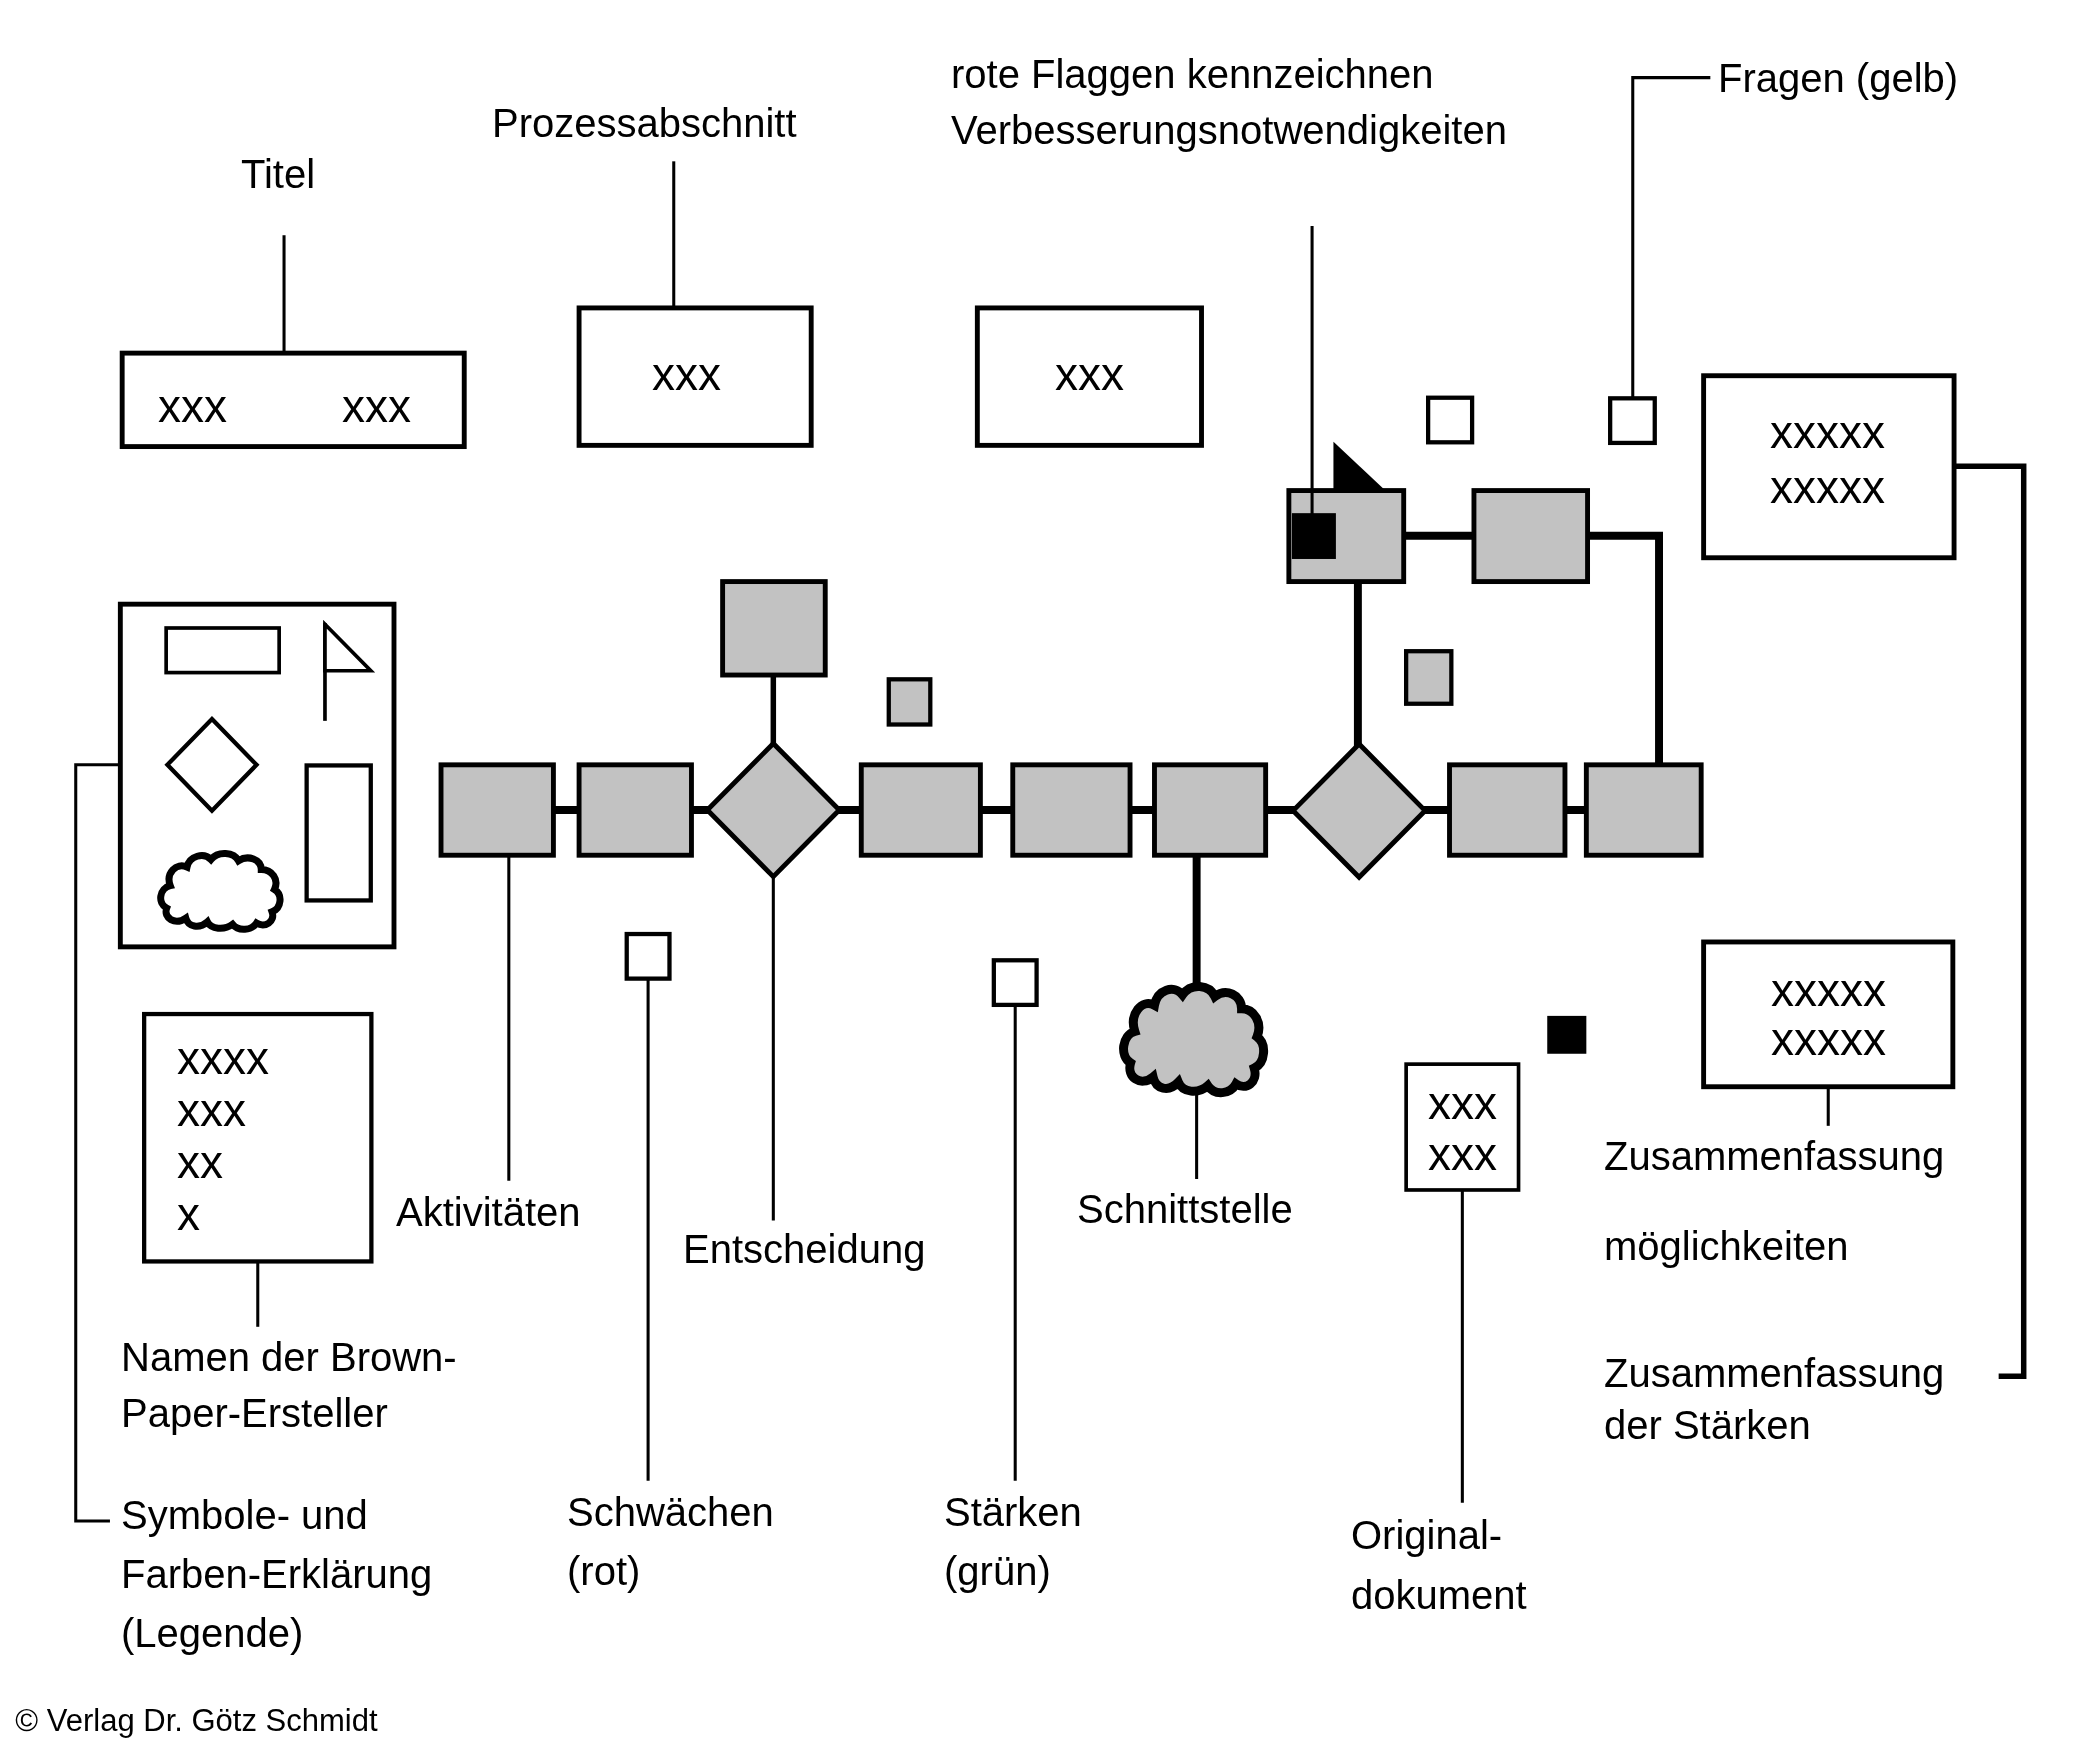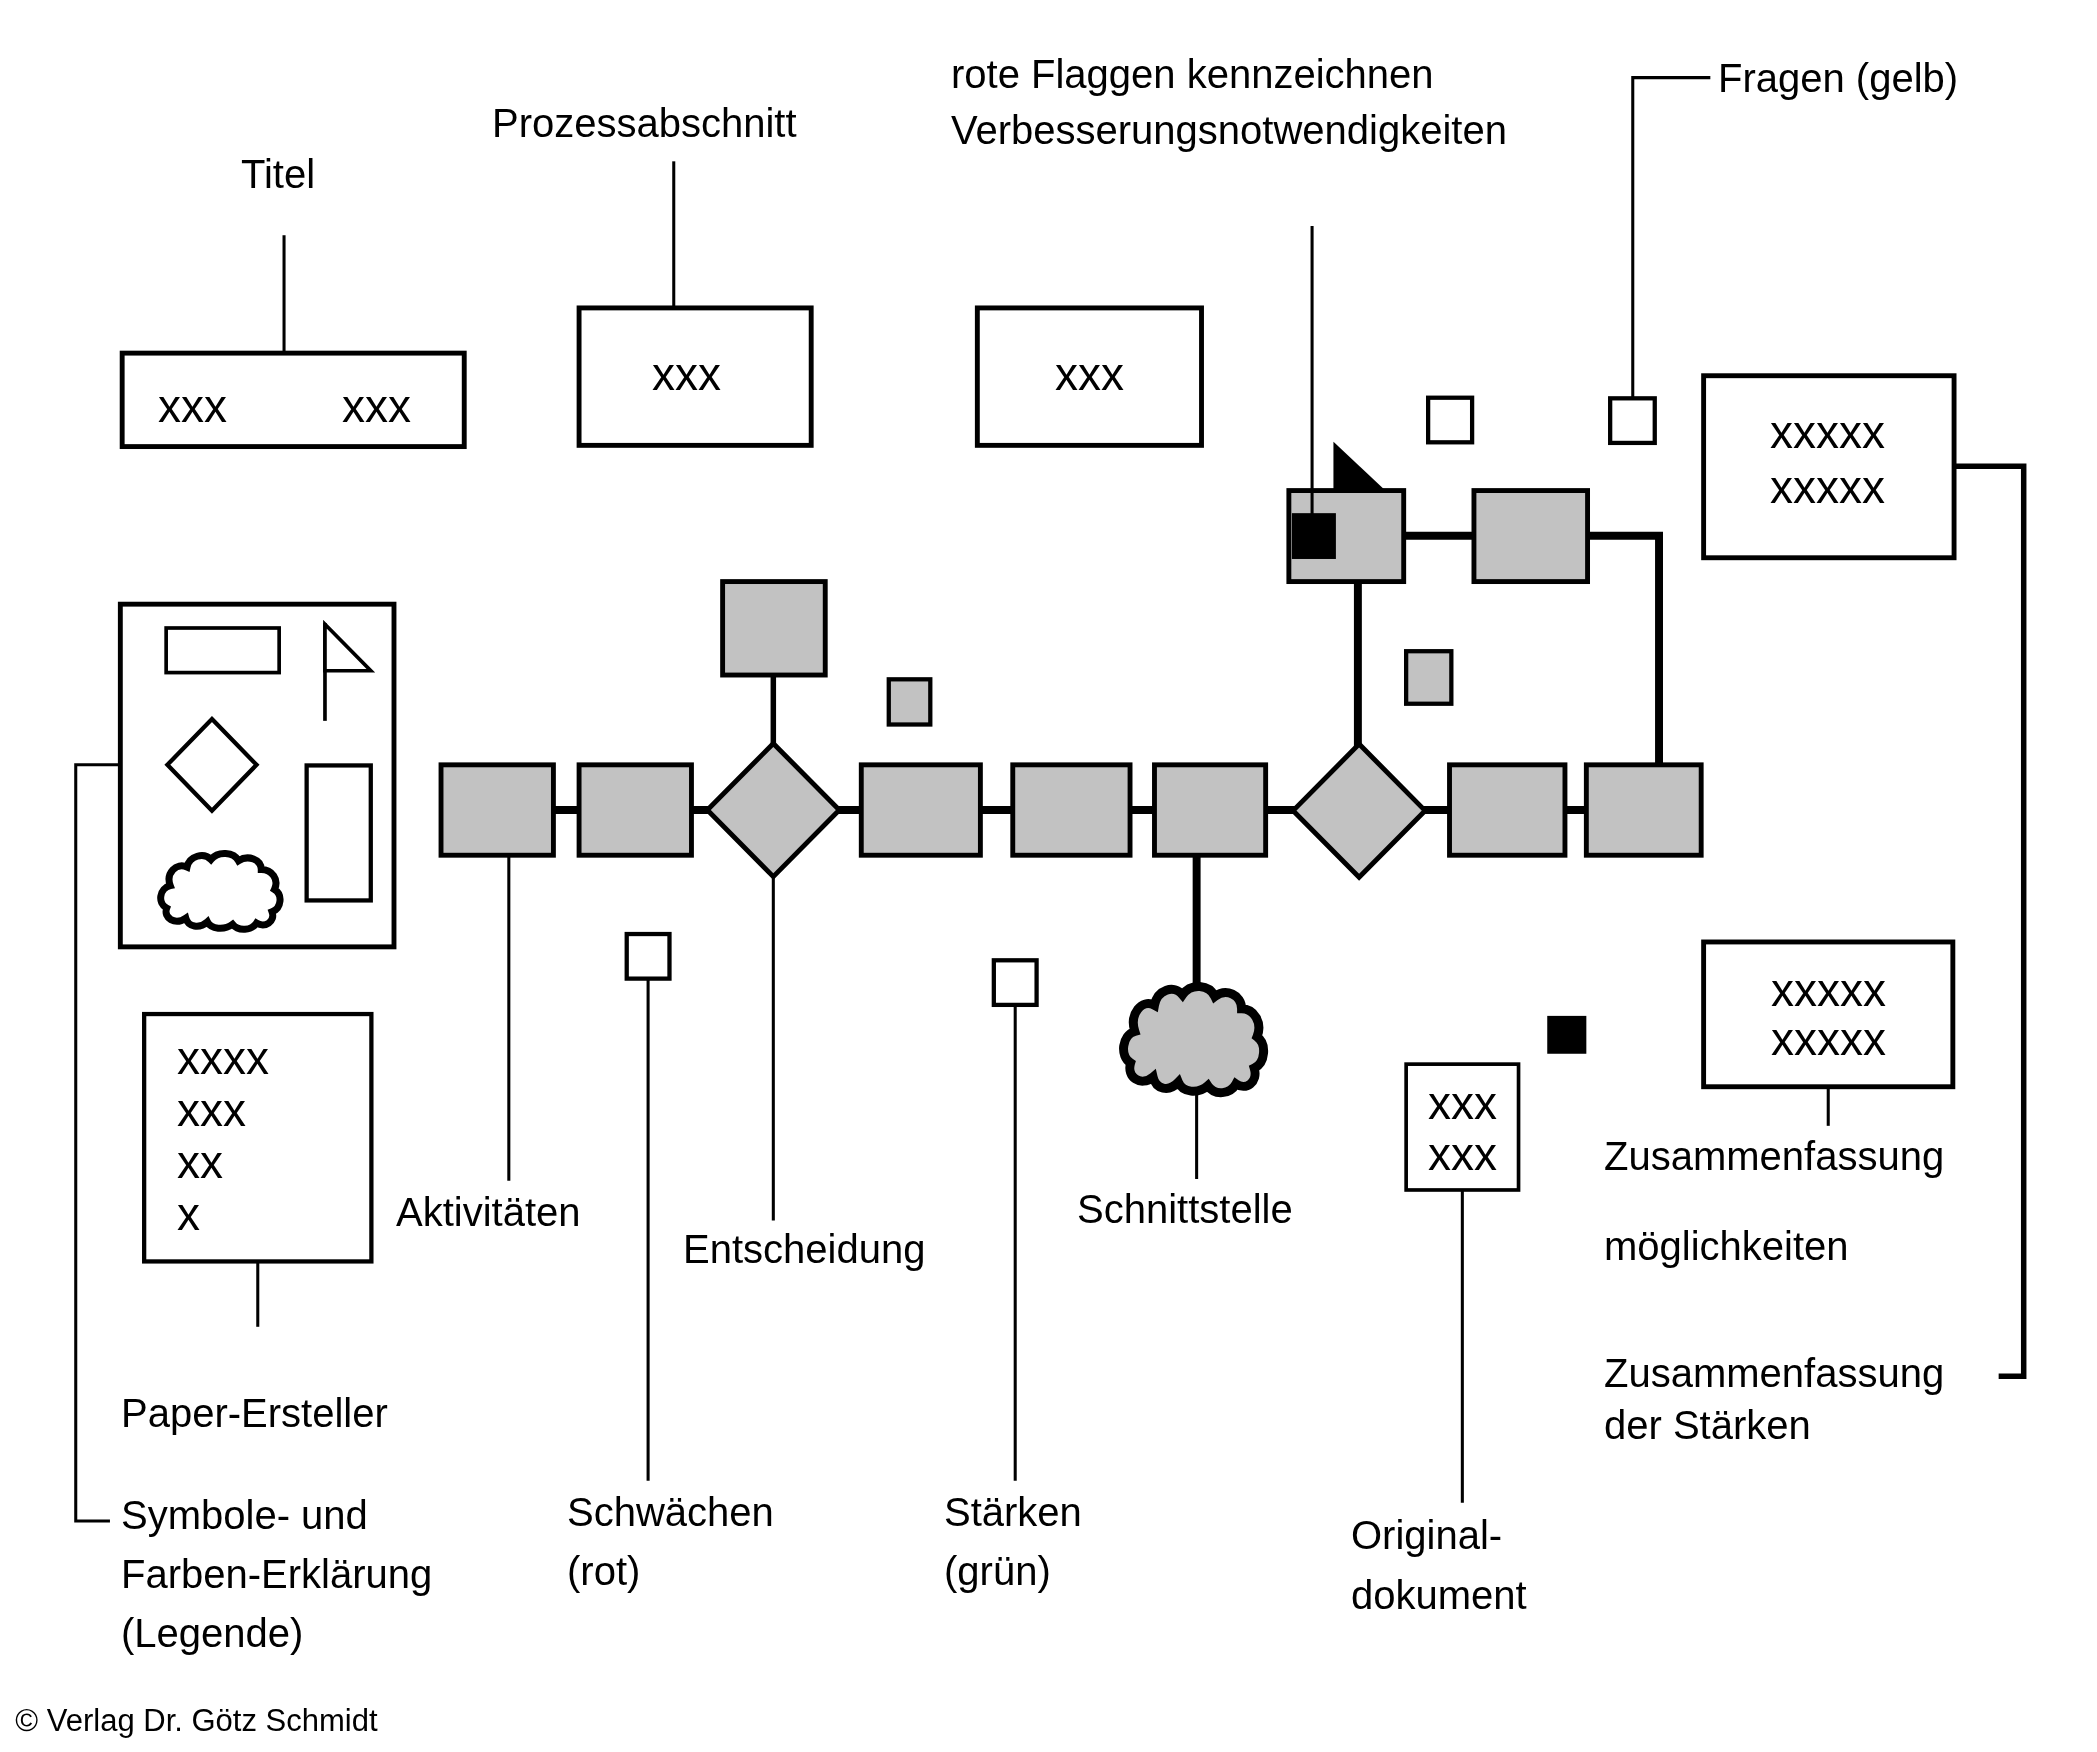--- a/index.html
+++ b/index.html
@@ -98,20 +98,21 @@
   <div class="lbl" style="left:951px;top:52px">rote Flaggen kennzeichnen</div>
   <div class="lbl" style="left:951px;top:108px">Verbesserungsnotwendigkeiten</div>
   <div class="lbl" style="left:1718px;top:56px">Fragen (gelb)</div>
   <div class="lbl" style="left:396px;top:1190px">Aktivitäten</div>
   <div class="lbl" style="left:683px;top:1227px">Entscheidung</div>
   <div class="lbl" style="left:1077px;top:1187px">Schnittstelle</div>
   <div class="lbl" style="left:567px;top:1490px">Schwächen</div>
   <div class="lbl" style="left:567px;top:1549px">(rot)</div>
   <div class="lbl" style="left:944px;top:1490px">Stärken</div>
   <div class="lbl" style="left:944px;top:1549px">(grün)</div>
+  <div class="lbl" style="left:121px;top:1335px">Namen der Brown-</div>
   <div class="lbl" style="left:121px;top:1391px">Paper-Ersteller</div>
   <div class="lbl" style="left:121px;top:1493px">Symbole- und</div>
   <div class="lbl" style="left:121px;top:1552px">Farben-Erklärung</div>
   <div class="lbl" style="left:121px;top:1611px">(Legende)</div>
   <div class="lbl" style="left:1351px;top:1513px">Original-</div>
   <div class="lbl" style="left:1351px;top:1573px">dokument</div>
   <div class="lbl" style="left:1604px;top:1134px">Zusammenfassung</div>
   <div class="lbl" style="left:1604px;top:1224px">möglichkeiten</div>
   <div class="lbl" style="left:1604px;top:1351px">Zusammenfassung</div>
   <div class="lbl" style="left:1604px;top:1403px">der Stärken</div>

